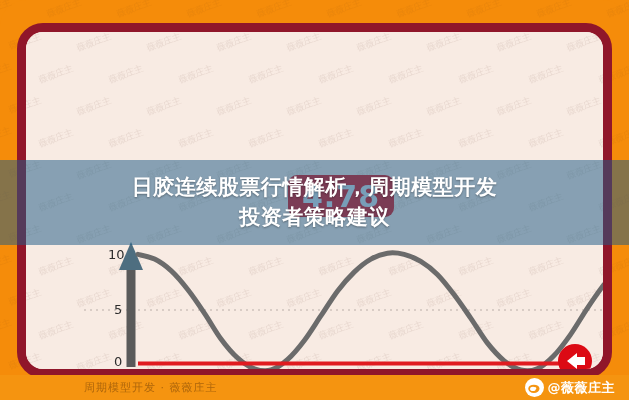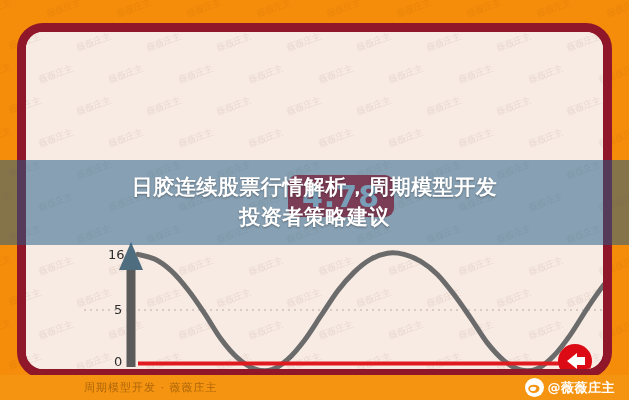--- a/index.html
+++ b/index.html
@@ -394,21 +394,21 @@
 
         <path id="wave-path" fill="none" stroke="#6B6B6B" stroke-width="5" stroke-linecap="round" d="M 112.0 32.4 C 114.8 33.1, 123.1 34.3, 128.6 37.1 C 134.2 39.8, 139.7 43.8, 145.3 48.9 C 150.8 54.0, 156.4 60.7, 161.9 67.8 C 167.4 74.8, 173.0 83.1, 178.5 91.4 C 184.1 99.6, 189.6 109.8, 195.2 117.3 C 200.7 124.8, 206.3 131.3, 211.8 136.2 C 217.3 141.1, 222.9 144.9, 228.4 146.8 C 234.0 148.8, 239.5 149.6, 245.1 148.0 C 250.6 146.4, 256.2 142.3, 261.7 137.4 C 267.2 132.5, 272.8 125.8, 278.3 118.5 C 283.9 111.2, 289.4 102.0, 295.0 93.7 C 300.5 85.5, 306.1 76.2, 311.6 68.9 C 317.1 61.7, 322.7 55.4, 328.2 50.1 C 333.8 44.7, 339.3 40.2, 344.9 37.1 C 350.4 33.9, 356.0 32.0, 361.5 31.2 C 367.0 30.4, 372.6 31.0, 378.1 32.4 C 383.7 33.7, 389.2 36.1, 394.8 39.4 C 400.3 42.8, 405.9 46.9, 411.4 52.4 C 416.9 57.9, 422.5 65.2, 428.0 72.5 C 433.6 79.8, 439.1 88.0, 444.7 96.1 C 450.2 104.1, 455.8 113.8, 461.3 120.9 C 466.8 127.9, 472.4 134.0, 477.9 138.6 C 483.5 143.1, 489.0 146.6, 494.6 148.0 C 500.1 149.4, 505.7 149.2, 511.2 146.8 C 516.7 144.5, 522.3 139.5, 527.8 133.8 C 533.4 128.1, 538.9 120.5, 544.5 112.6 C 550.0 104.7, 555.6 94.9, 561.1 86.6 C 566.6 78.4, 572.2 70.1, 577.7 63.0 C 583.3 56.0, 588.8 49.1, 594.4 44.2 C 599.9 39.2, 608.2 35.3, 611.0 33.5"></path>
 
         <line id="ref-line" x1="112" y1="141.5" x2="545" y2="141.5" stroke="#E01B20" stroke-width="4"></line>
 
         <g>
           <circle cx="549" cy="139" r="17" fill="#DC0A14"></circle>
           <polygon points="541,139 551,131 551,135 559,135 559,143 551,143 551,147" fill="#FFFFFF"></polygon>
         </g>
       </svg>
-      <div class="ylab ylab-10">16</div>
+      <div class="ylab ylab-10">10</div>
       <div class="ylab ylab-5">5</div>
       <div class="ylab ylab-0">0</div>
     </div>
 
     <div class="source-note">数据来源：薇薇庄主de策略圈</div>
   </div>
 
   <div class="overlay-band">
     <div class="overlay-line">日胶连续股票行情解析，周期模型开发</div>
     <div class="overlay-line">投资者策略建议</div>

